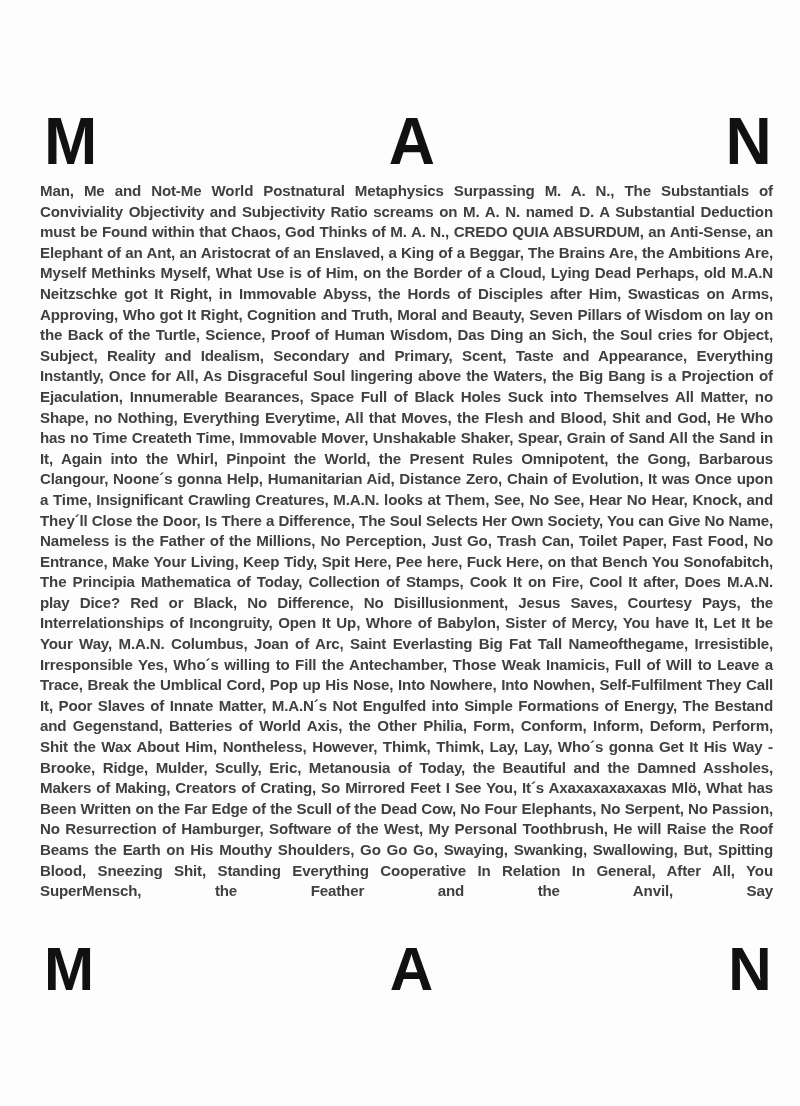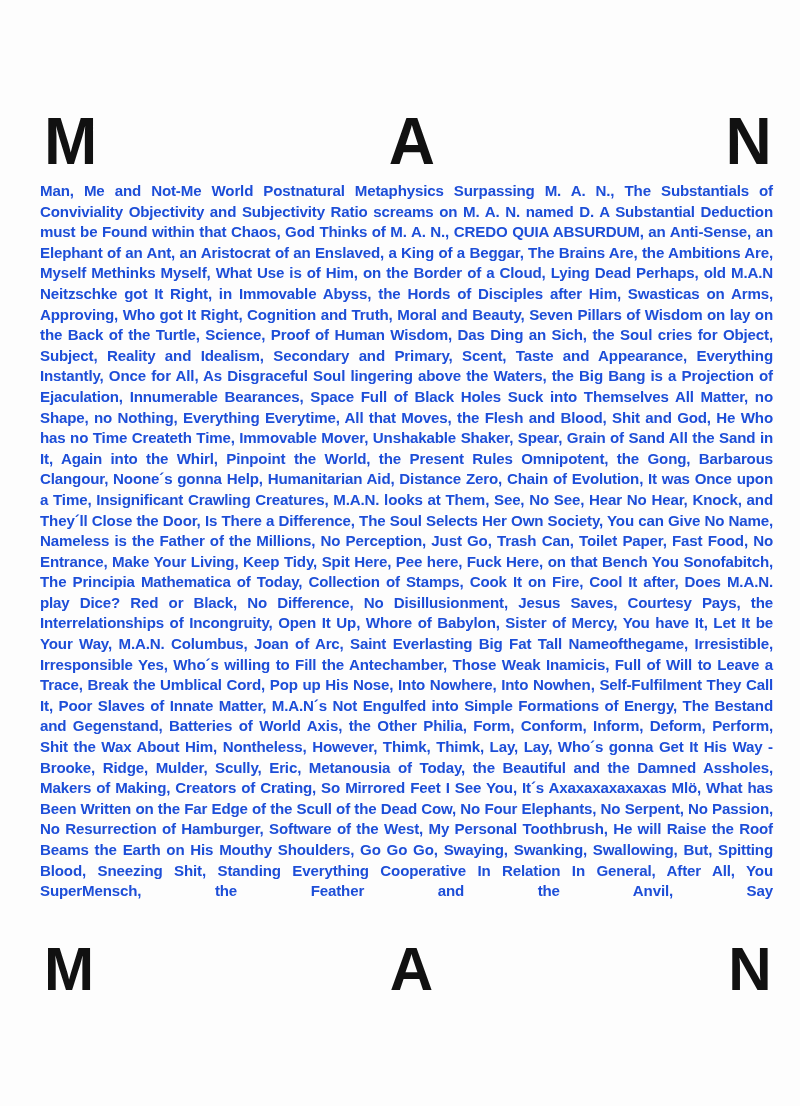--- a/index.html
+++ b/index.html
@@ -56,21 +56,21 @@
     top: 181px;
     width: 733px;
     text-align: justify;
     text-justify: inter-word;
     font-family: "Liberation Sans", "DejaVu Sans", sans-serif;
     font-weight: 600;
     font-size: 15.1px;
     line-height: 20.6px;
     letter-spacing: -0.15px;
     word-spacing: 0.1px;
-    color: #1d4ed8;
+    color: #404040;
     -webkit-font-smoothing: antialiased;
   }
   #body-block p {
     margin: 0;
     text-align: justify;
   }
   
   #body-block p::after {
     content: "";
     display: inline-block;

